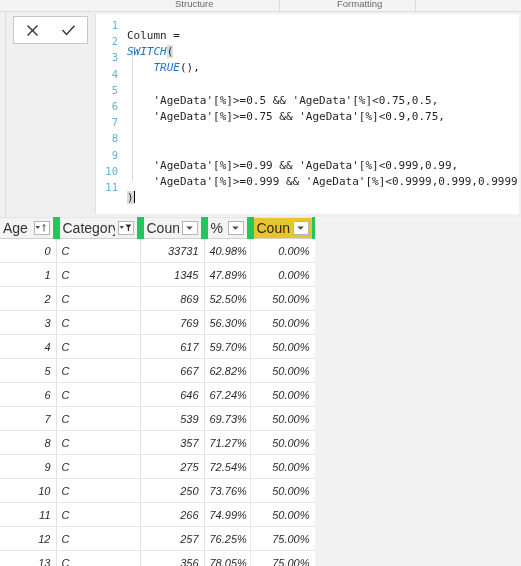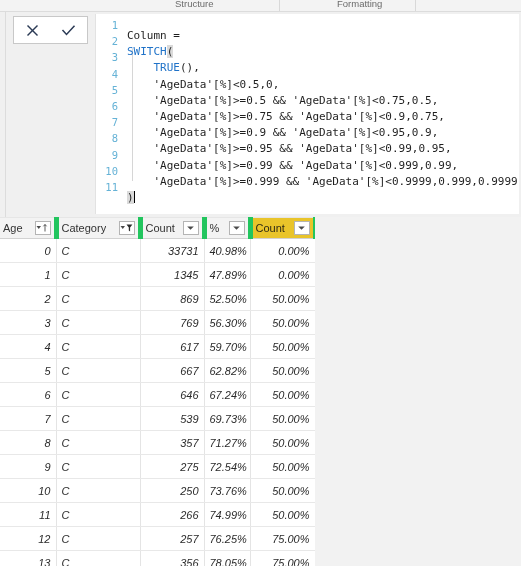--- a/index.html
+++ b/index.html
@@ -126,21 +126,21 @@
     flex: 0 0 22px;
     user-select: none;
   }
   .code-text {
     padding-left: 9px;
     color: #1f1f1f;
     white-space: pre;
     position: relative;
     margin-top: 22px;
   }
-  .kw { color: #1f72c8; }
+  .kw { color: #1f72c8; font-style: italic; }
   .paren-hl {
     background: #dadada;
     color: #1f1f1f;
   }
   .caret-blk {
     display: inline-block;
     width: 1px;
     height: 12px;
     background: #000;
     vertical-align: -2px;
@@ -169,25 +169,25 @@
   table.grid {
     border-collapse: collapse;
     table-layout: fixed;
     width: 315px;
     background: #ffffff;
   }
 
   table.grid th {
     height: 21px;
     background: #f3f3f3;
-    border-right: 5px solid #22c55e;
+    border-right: 7px solid #22c55e;
     border-bottom: 1px solid #d2d2d2;
     border-top: 1px solid #e6e6e6;
     font-weight: normal;
-    font-size: 11px;
+    font-size: 14px;
     color: #333333;
     padding: 0 3px;
     font-family: "Liberation Sans", sans-serif;
     vertical-align: middle;
   }
   table.grid th.col-selected {
     background: #e9c42a;
     color: #2e2a14;
   }
   .th-inner {
@@ -273,25 +273,25 @@
         </svg>
       </div>
     </div>
 
     <div class="code-editor">
       <div class="indent-guide"></div>
       <div class="code-lines" id="code-lines">
           <div class="code-line"><span class="ln">1</span><span class="code-text">Column =</span></div>
           <div class="code-line"><span class="ln">2</span><span class="code-text"><span class="kw">SWITCH</span><span class="paren-hl">(</span></span></div>
           <div class="code-line"><span class="ln">3</span><span class="code-text">    <span class="kw">TRUE</span>(),</span></div>
-          <div class="code-line"><span class="ln">4</span><span class="code-text">    'AgeData'[%]&lt;0.5,0,</span></div>
+          <div class="code-line"><span class="ln">4</span></div>
           <div class="code-line"><span class="ln">5</span><span class="code-text">    'AgeData'[%]&gt;=0.5 &amp;&amp; 'AgeData'[%]&lt;0.75,0.5,</span></div>
           <div class="code-line"><span class="ln">6</span><span class="code-text">    'AgeData'[%]&gt;=0.75 &amp;&amp; 'AgeData'[%]&lt;0.9,0.75,</span></div>
-          <div class="code-line"><span class="ln">7</span><span class="code-text">    'AgeData'[%]&gt;=0.9 &amp;&amp; 'AgeData'[%]&lt;0.95,0.9,</span></div>
-          <div class="code-line"><span class="ln">8</span><span class="code-text">    'AgeData'[%]&gt;=0.95 &amp;&amp; 'AgeData'[%]&lt;0.99,0.95,</span></div>
+          <div class="code-line"><span class="ln">7</span></div>
+          <div class="code-line"><span class="ln">8</span></div>
           <div class="code-line"><span class="ln">9</span><span class="code-text">    'AgeData'[%]&gt;=0.99 &amp;&amp; 'AgeData'[%]&lt;0.999,0.99,</span></div>
           <div class="code-line"><span class="ln">10</span><span class="code-text">    'AgeData'[%]&gt;=0.999 &amp;&amp; 'AgeData'[%]&lt;0.9999,0.999,0.9999</span></div>
           <div class="code-line"><span class="ln">11</span><span class="code-text"><span class="paren-hl">)</span><span class="caret-blk"></span></span></div>
         </div>
     </div>
 
   </div>
 
   <div class="table-wrap">
     <div class="grid-right-edge"></div>

